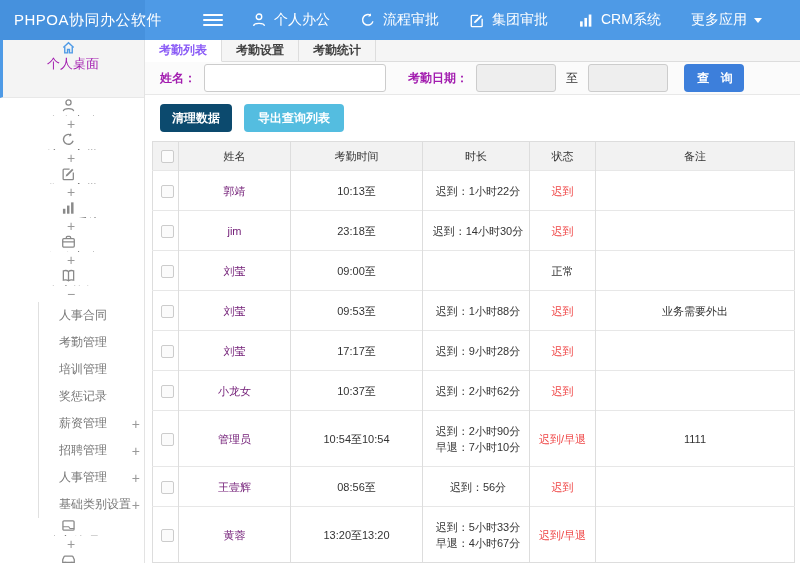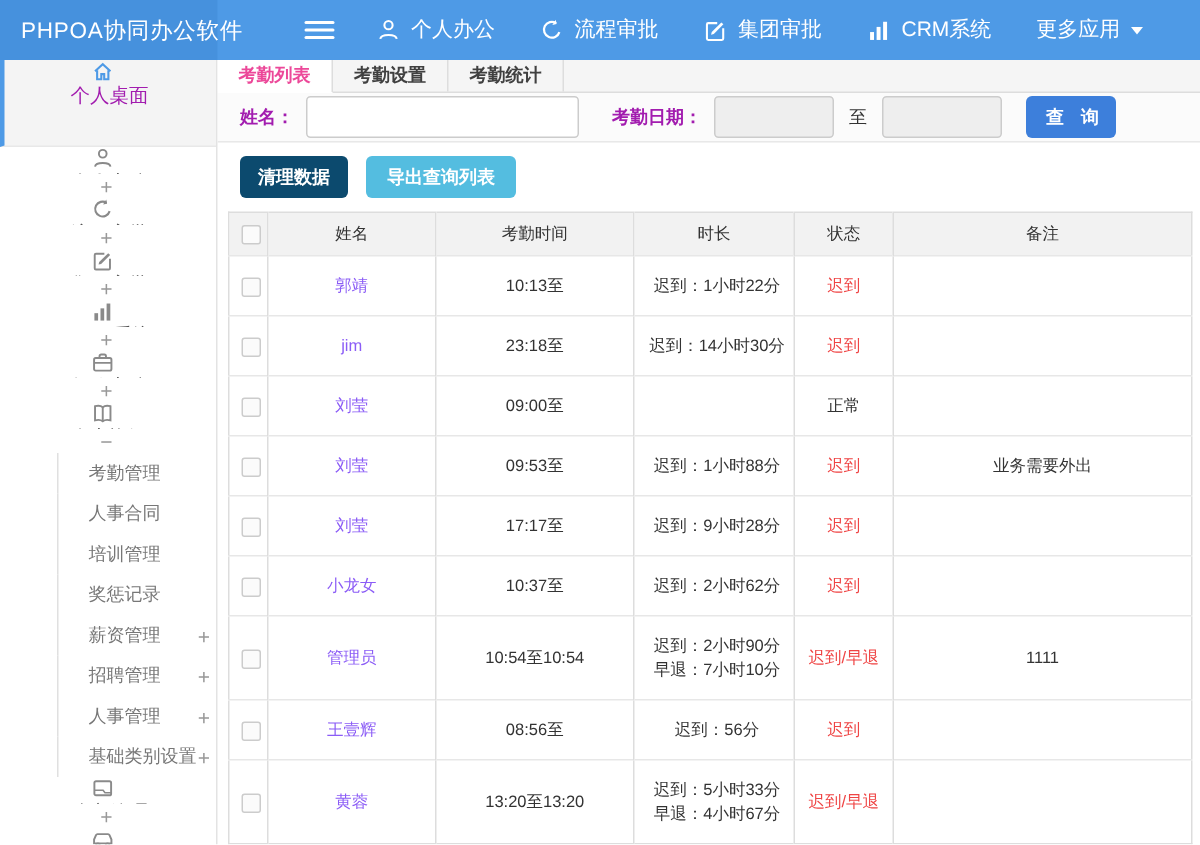--- a/index.html
+++ b/index.html
@@ -36,21 +36,21 @@
   .s-icon { width:15px; height:15px; margin-right:9px; color:#8a8a8a; display:inline-flex; flex:none; }
   .s-icon svg { width:15px; height:15px; }
   .s-label { flex:1; white-space:nowrap; overflow:hidden; }
   .expander { color:#999; font-size:14px; font-weight:400; padding-right:4px; }
 
   
   .main { flex:1; display:flex; flex-direction:column; overflow:hidden; }
   .tabbar { height:31px; background:#f5f5f5; border-bottom:1px solid #ddd; display:flex; }
   .tab { width:77px; display:flex; align-items:center; justify-content:center;
     border-right:1px solid #ddd; font-weight:bold; color:#404040; cursor:pointer; }
-  .tab.active { background:#fff; color:#ec4899; margin-bottom:-1px; border-bottom:1px solid #fff; }
+  .tab.active { background:#fff; color:#8b5cf6; margin-bottom:-1px; border-bottom:1px solid #fff; }
 
   .filterbar { height:45px; background:#fbfbfb; border-bottom:1px solid #e8e8e8;
     display:flex; align-items:center; padding-left:15px; }
   .flabel { font-weight:bold; color:#a21caf; margin-right:8px; white-space:nowrap; }
   .txt { height:28px; border:1px solid #ccc; border-radius:3px; background:#fff; padding:0 6px; font-size:12px; }
   .txt.name { width:182px; margin-right:22px; }
   .txt.date { width:80px; background:#eee; }
   .to { margin:0 10px; color:#333; }
   .btn { height:28px; border:none; border-radius:4px; color:#fff; font-size:12px;
     font-weight:bold; cursor:pointer; font-family:inherit; }
@@ -64,21 +64,21 @@
   table { width:100%; border-collapse:collapse; border:1px solid #ddd; table-layout:fixed; }
   th,td { border-left:1px solid #ddd; padding:12px 8px 11px; text-align:center;
     font-size:11px; line-height:16px; vertical-align:middle; overflow:hidden; }
   th:first-child, td:first-child { border-left:none; }
   thead th { background:#f2f2f2; font-weight:normal; color:#333; padding:6px 8px; }
   tbody tr { border-top:1px solid #e7e7e7; }
   .col-check { width:26px; } .col-name { width:112px; } .col-time { width:132px; }
   .col-dur { width:107px; } .col-status { width:66px; }
   td.dur { white-space:pre-line; padding-right:4px; }
   .chk { width:13px; height:13px; border:1px solid #ccc; border-radius:2px; background:#fbfbfb; cursor:pointer; }
-  a.name-link { color:#8b5cf6; text-decoration:none; cursor:pointer; }
+  a.name-link { color:#701a75; text-decoration:none; cursor:pointer; }
   .st-late { color:#ef4444; }
   .st-normal { color:#333; }
 </style>
 </head>
 <body>
 
 <div class="topbar">
   <div class="logo">PHPOA协同办公软件</div>
   <div class="topnav-wrap">
     <div class="hamburger">
@@ -218,27 +218,27 @@
               <path d="M7 3.2C5.9 2.3 3.8 2.2 2.2 2.6v8.8c1.6-.4 3.7-.3 4.8.6 1.1-.9 3.2-1 4.8-.6V2.6C10.2 2.2 8.1 2.3 7 3.2z" fill="none" stroke="currentColor" stroke-width="1.2"></path>
               <path d="M7 3.2V12" stroke="currentColor" stroke-width="1.2" fill="none"></path>
             </svg>
           </span>
       <span class="s-label">人力资源</span>
       <span class="expander">−</span>
     </li>
 
     <li class="sub">
 
+      <span class="s-label">人事合同</span>
+
+    </li>
+
+    <li class="sub">
+
       <span class="s-label">考勤管理</span>
-
-    </li>
-
-    <li class="sub">
-
-      <span class="s-label">人事合同</span>
 
     </li>
 
     <li class="sub">
 
       <span class="s-label">培训管理</span>
 
     </li>
 
     <li class="sub">

